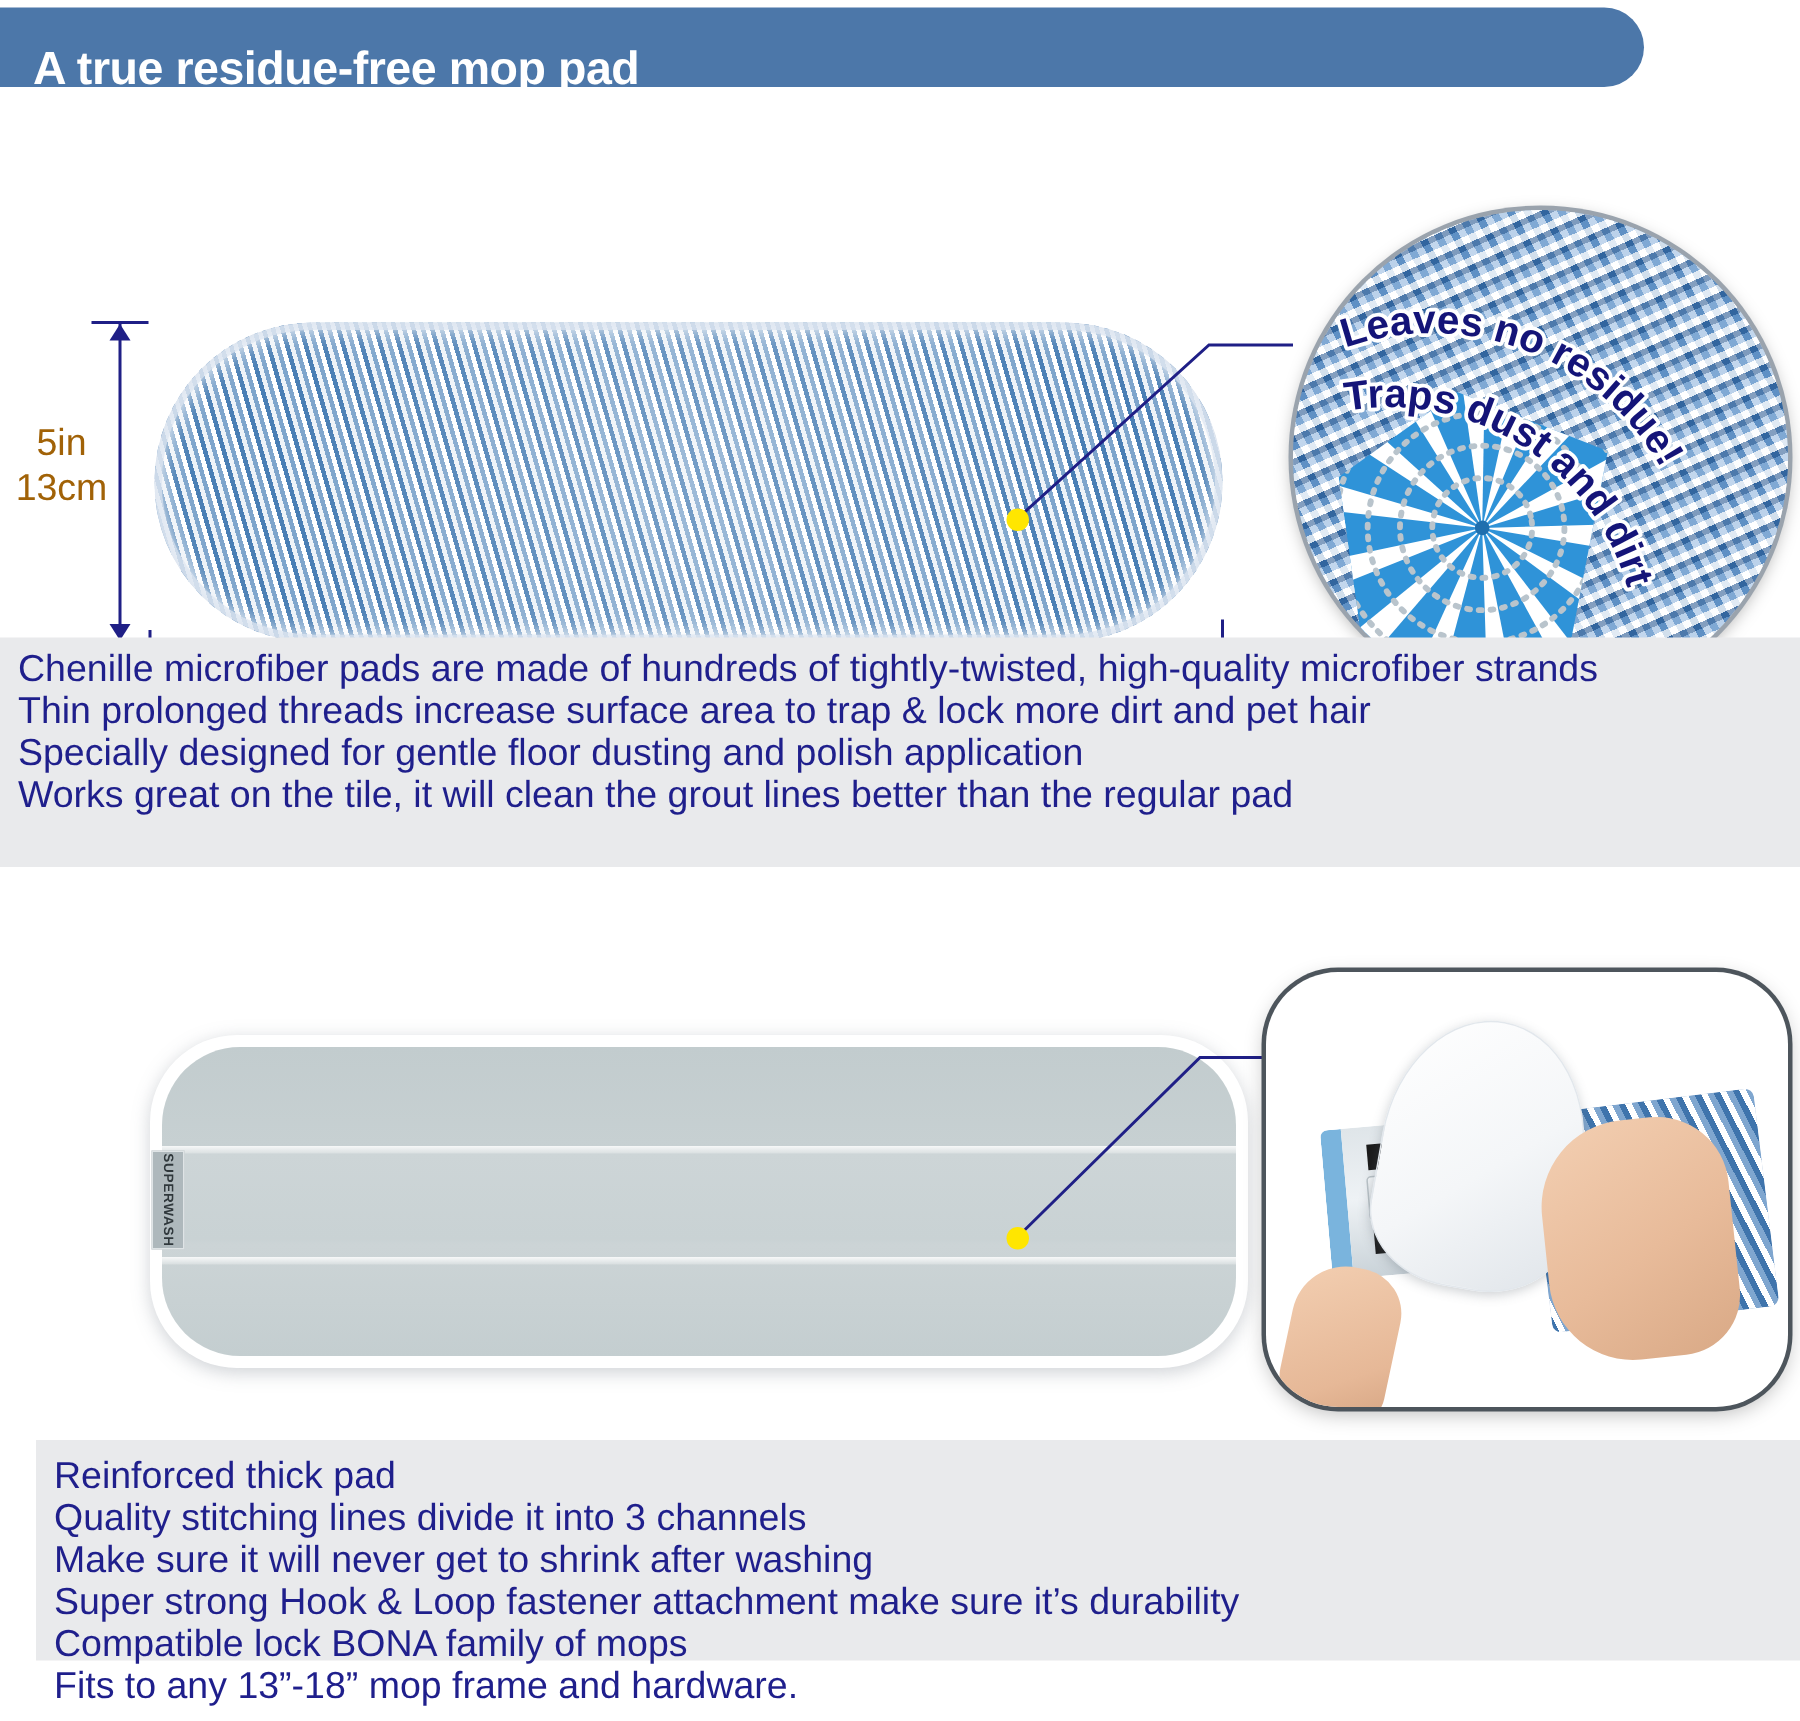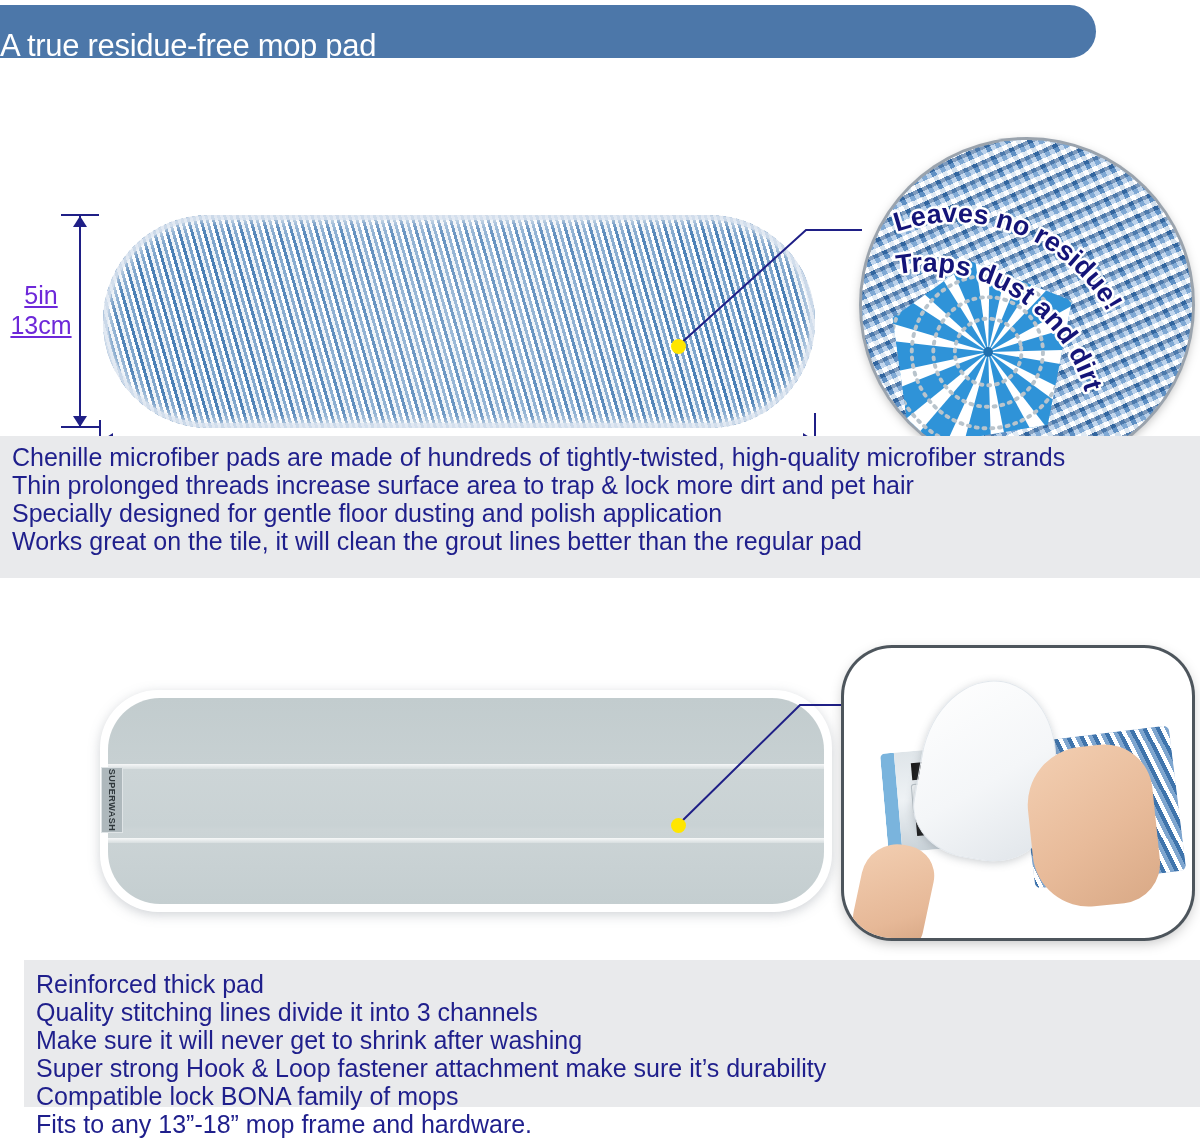--- a/index.html
+++ b/index.html
@@ -28,22 +28,23 @@
     height: 53px;
     background: #4c77a9;
     border-top-right-radius: 28px;
     border-bottom-right-radius: 28px;
     display: flex;
     align-items: center;
   }
   .banner-title {
     color: #ffffff;
     font-size: 31px;
-    font-weight: normal;
+    font-weight: bold;
     letter-spacing: -0.3px;
+    padding-left: 22px;
     white-space: nowrap;
     margin-top: 28px;
   }
 
   
   .section1 {
     position: absolute;
     left: 0; top: 58px;
     width: 1200px; height: 367px;
     background: #ffffff;
@@ -82,24 +83,23 @@
     width: 0; height: 0;
     border-left: 7px solid transparent;
     border-right: 7px solid transparent;
     border-top: 11px solid #1f1f86;
   }
   .dim-v-label {
     position: absolute;
     left: 8px; top: 222px;
     width: 66px;
     text-align: center;
-    color: #6d28d9;
+    color: #a16207;
     font-size: 25px;
     line-height: 30px;
-    text-decoration: underline;
   }
 
   .dim-h-line {
     position: absolute;
     left: 100px; top: 381px;
     width: 716px; height: 2px;
     background: #1f1f86;
   }
   .dim-h-cap-left {
     position: absolute;
@@ -227,21 +227,21 @@
     font-weight: bold;
     paint-order: stroke;
     stroke: #ffffff;
     stroke-width: 5px;
     stroke-linejoin: round;
   }
 
   
   .textband1 {
     position: absolute;
-    left: 0; top: 436px;
+    left: 0; top: 425px;
     width: 1200px; height: 153px;
     background: #e9eaec;
     padding: 7px 0 0 12px;
   }
   .feature-line {
     color: #1f1f8c;
     font-size: 25px;
     line-height: 28px;
     white-space: nowrap;
   }

